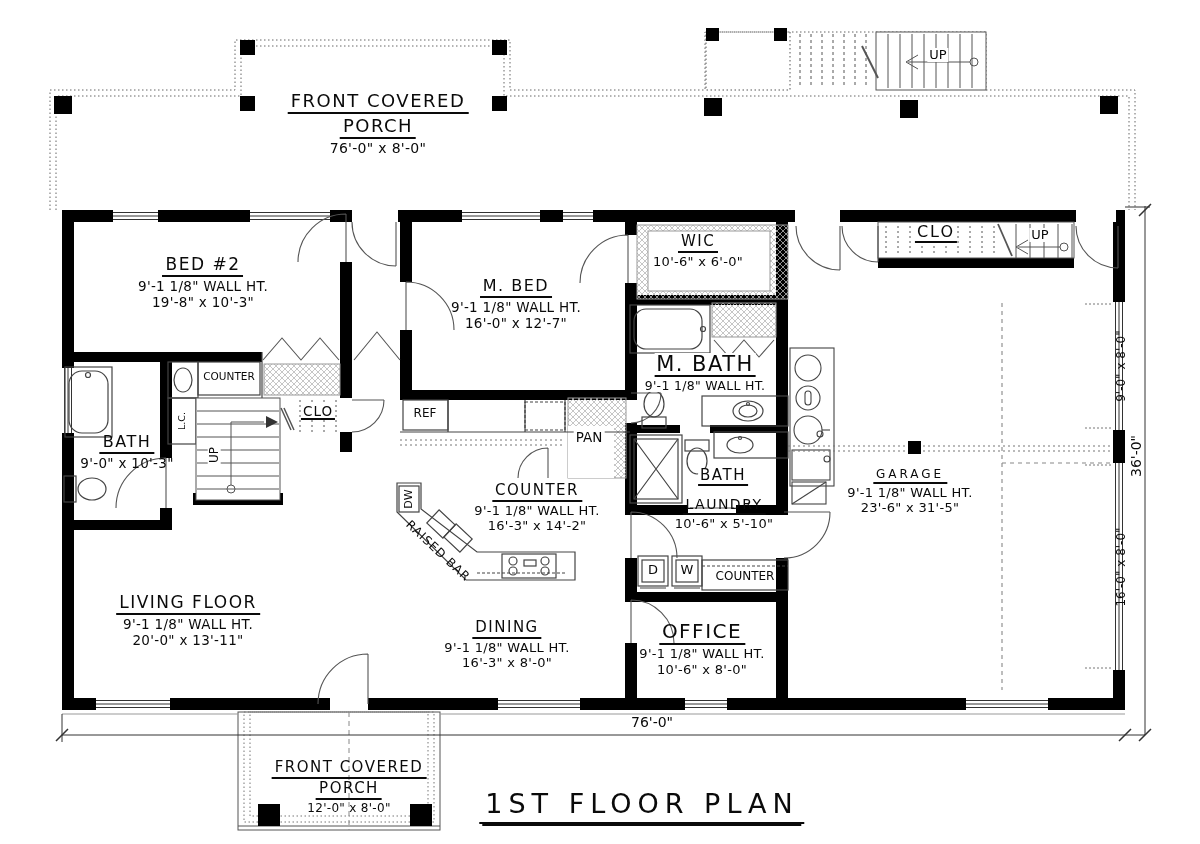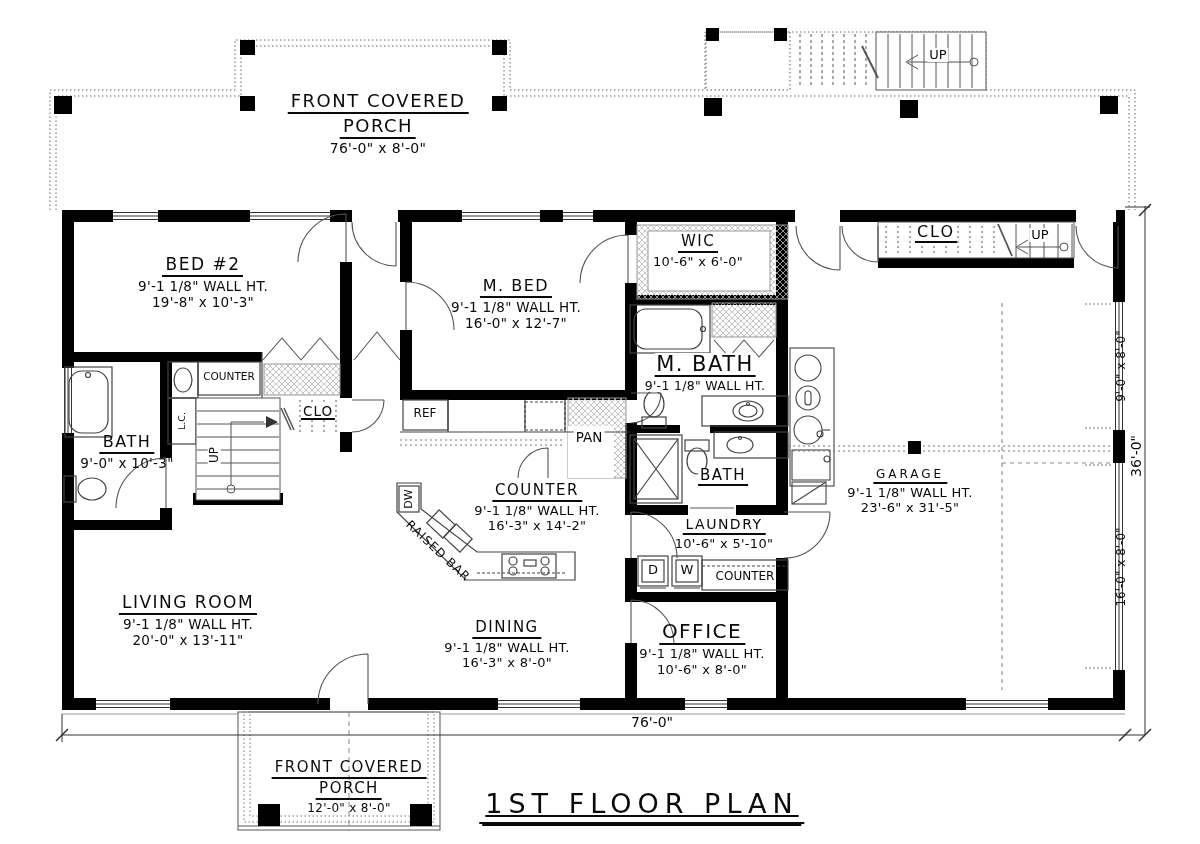--- a/index.html
+++ b/index.html
@@ -7,21 +7,21 @@
           font-family:"DejaVu Sans",sans-serif;color:#0a0a0a;}
   #plan-svg{position:absolute;left:0;top:0;}
   .plan-label{position:absolute;transform:translateX(-50%);text-align:center;white-space:nowrap;
               color:#0a0a0a;line-height:1.05;}
   .rot270{transform:translate(-50%,-50%) rotate(-90deg);}
   .rot45{transform:translate(-50%,-50%) rotate(43deg);}
   .rname{display:inline-block;border-bottom:2px solid #0a0a0a;padding:0 3px 1px;letter-spacing:1.5px;font-weight:500;}
   .rsub{letter-spacing:0.3px;margin-top:2px;}
   .wbg{background:#fff;padding:0 2px;}
   .title-u{display:inline-block;border-bottom:2px solid #0a0a0a;padding:0 6px 4px;
-           box-shadow:0 5px 0 -3px #0a0a0a;letter-spacing:6px;font-weight:500;text-decoration:underline;}
+           box-shadow:0 5px 0 -3px #0a0a0a;letter-spacing:6px;font-weight:500;}
 </style>
 </head>
 <body>
 
 <div id="canvas">
 
 <svg id="plan-svg" width="1200" height="844" viewBox="0 0 1200 844">
   <defs>
     <pattern id="xh" width="6" height="6" patternUnits="userSpaceOnUse">
       <path d="M0,6 L6,0 M0,0 L6,6" stroke="#b8b8b8" stroke-width="0.8"></path>
@@ -352,33 +352,33 @@
 <div class="plan-label" style="left:723px;top:468px">
   <div style="font-size:15px"><span class="rname wbg">BATH</span></div>
 </div>
 
 <div class="plan-label" style="left:537px;top:483px">
   <div style="font-size:15px"><span class="rname">COUNTER</span></div>
   <div class="rsub" style="font-size:13px">9'-1 1/8" WALL HT.</div>
   <div class="rsub" style="font-size:13px">16'-3" x 14'-2"</div>
 </div>
 
-<div class="plan-label" style="left:724px;top:517px">
+<div class="plan-label" style="left:724px;top:497px">
   <div style="font-size:14px"><span class="rname">LAUNDRY</span></div>
   <div class="rsub" style="font-size:13px">10'-6" x 5'-10"</div>
 </div>
 
 <div class="plan-label" style="left:910px;top:468px">
   <div style="font-size:12px"><span class="rname" style="letter-spacing:3px">GARAGE</span></div>
   <div class="rsub" style="font-size:13px">9'-1 1/8" WALL HT.</div>
   <div class="rsub" style="font-size:13px">23'-6" x 31'-5"</div>
 </div>
 
 <div class="plan-label" style="left:188px;top:594px">
-  <div style="font-size:17px"><span class="rname">LIVING ROOM</span></div>
+  <div style="font-size:17px"><span class="rname">LIVING FLOOR</span></div>
   <div class="rsub" style="font-size:13.5px">9'-1 1/8" WALL HT.</div>
   <div class="rsub" style="font-size:13.5px">20'-0" x 13'-11"</div>
 </div>
 
 <div class="plan-label" style="left:507px;top:620px">
   <div style="font-size:15px"><span class="rname">DINING</span></div>
   <div class="rsub" style="font-size:13px">9'-1 1/8" WALL HT.</div>
   <div class="rsub" style="font-size:13px">16'-3" x 8'-0"</div>
 </div>
 

